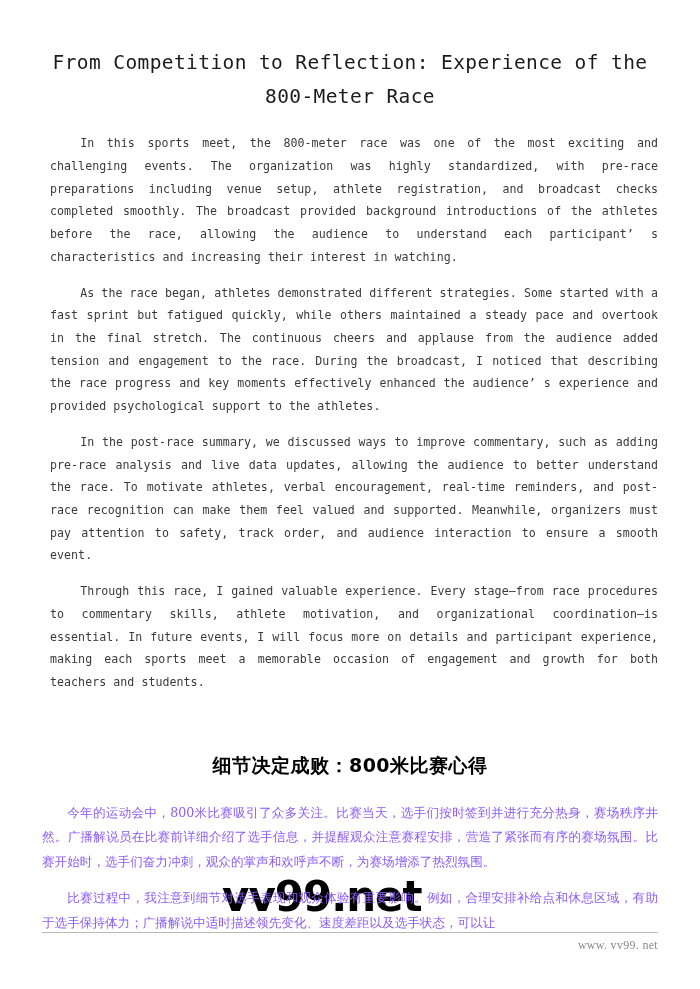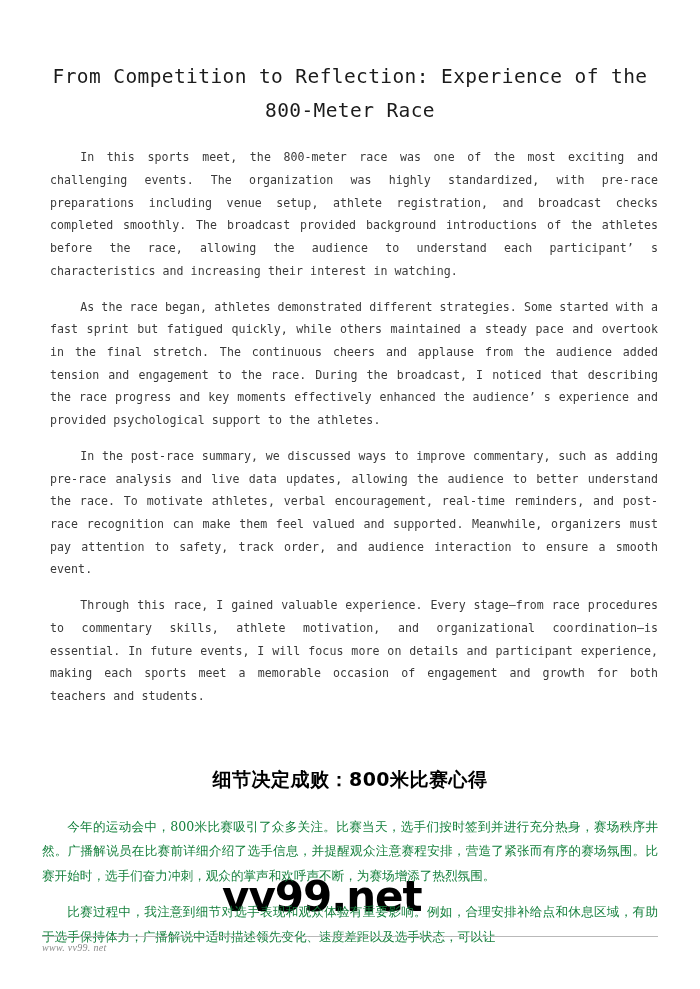--- a/index.html
+++ b/index.html
@@ -48,21 +48,21 @@
   }
 
   
   .doc-title {
     font-family: "DejaVu Sans Mono", "Liberation Mono", monospace;
     font-size: 19.5px;
     font-weight: normal;
     line-height: 1.75;
     text-align: center;
     color: #1b1b1b;
-    margin: 18px 10px 18px 10px;
+    margin: 4px 10px 18px 10px;
     letter-spacing: 0.4px;
   }
 
   
   .en-p {
     font-family: "DejaVu Sans Mono", "Liberation Mono", monospace;
     font-size: 11.6px;
     line-height: 1.96;
     text-align: justify;
     text-align-last: left;
@@ -89,43 +89,43 @@
     letter-spacing: 0.5px;
   }
 
   
   .cn-p {
     font-family: "DejaVu Serif", "Liberation Serif", serif;
     font-size: 12.6px;
     line-height: 1.95;
     text-align: justify;
     text-align-last: left;
-    color: #15803d;
+    color: #8b5cf6;
     margin: 0 0 12px 0;
     text-indent: 2em;
   }
 
   
   .footer {
     position: absolute;
     left: 42px;
     right: 42px;
     bottom: 36px;
     z-index: 3;
   }
   .footer-rule {
     height: 1px;
     background: #b9b9b9;
     width: 100%;
   }
   .footer-text {
     margin-top: 5px;
+    text-align: right;
     font-family: "Liberation Serif", "DejaVu Serif", serif;
-    font-style: italic;
-    font-size: 10px;
+    font-size: 12px;
     color: #8a8a8a;
     letter-spacing: 0.3px;
   }
 </style>
 </head>
 <body>
 
 <div class="page">
 
   <div class="watermark">vv99.net</div>

